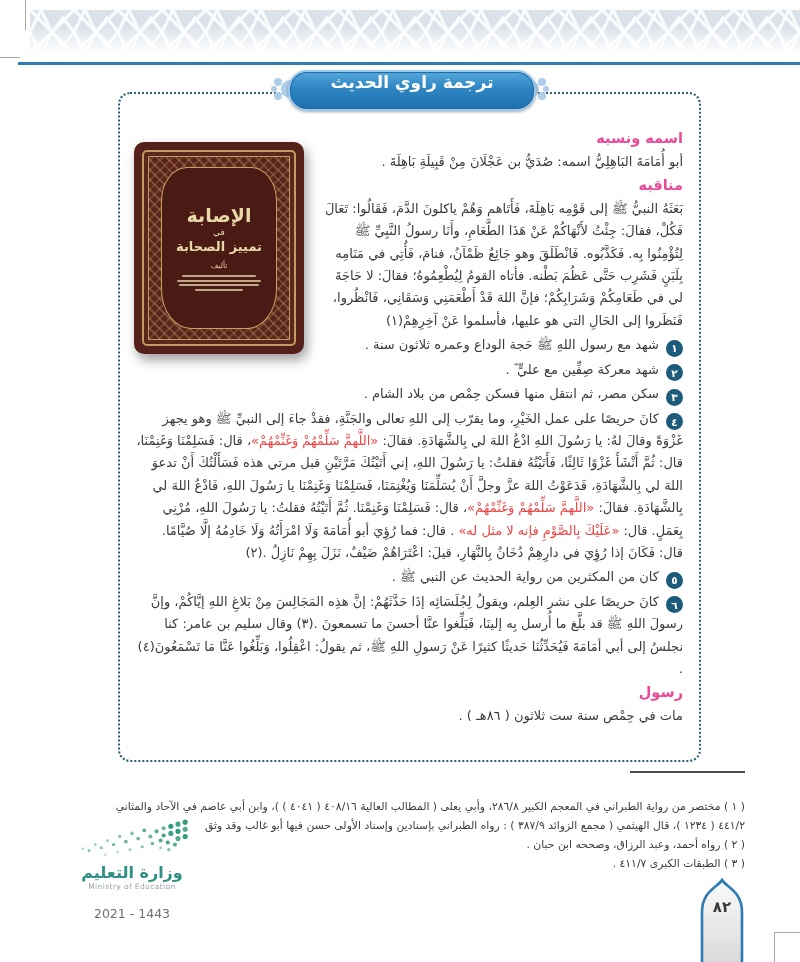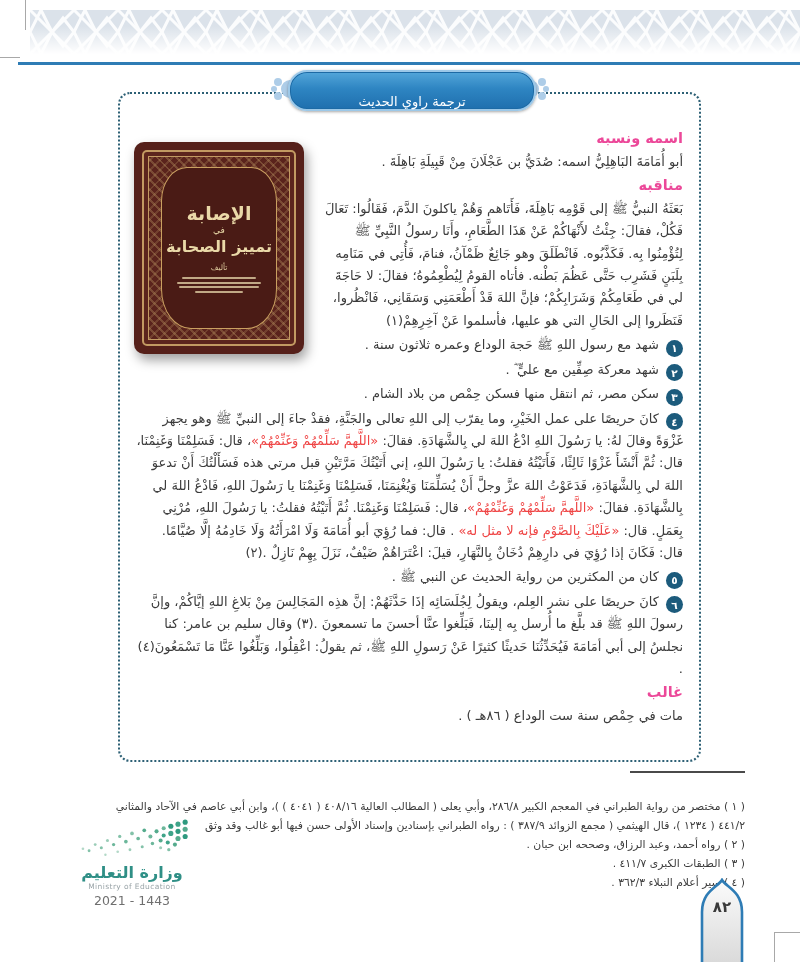--- a/index.html
+++ b/index.html
@@ -11,22 +11,22 @@
   .mark{position:absolute;background:#a8a8a8;}
   
   .band{position:absolute;left:30px;top:10px;}
   .blue-rule{position:absolute;left:18px;top:62px;width:782px;height:3px;background:#2e7cb5;}
   
   .banner{
     position:absolute;left:288px;top:70px;width:244px;height:37px;z-index:5;
     background:linear-gradient(180deg,#53a6da 0%,#2e85c2 45%,#1f6fae 100%);
     border:2px solid #9cc8e8;border-radius:19px;
     box-shadow:0 1px 3px rgba(0,0,0,.35), inset 0 0 0 1px #1d6aa5;
-    display:flex;align-items:flex-end;justify-content:center;
-    color:#ffffff;font-weight:normal;font-size:13px;direction:rtl;
+    display:flex;align-items:flex-start;justify-content:center;
+    color:#ffffff;font-weight:bold;font-size:17px;direction:rtl;
   }
   .banner-orn{position:absolute;top:76px;z-index:4;}
   
   .content-box{
     position:absolute;left:118px;top:92px;width:583px;height:670px;
     border:2px dotted #2d6075;border-radius:12px;box-sizing:border-box;
     padding:32px 16px 8px 14px;direction:rtl;overflow:hidden;
     color:#3b3b3b;font-size:13px;line-height:1.72;text-align:right;
   }
   .sec-h{color:#ec4899;font-weight:bold;font-size:14.5px;margin:2px 0 1px 0;line-height:1.5;}
@@ -47,21 +47,21 @@
     display:flex;align-items:center;justify-content:center;padding:10px 12px;
   }
   .book-panel{
     width:100%;height:100%;box-sizing:border-box;background:#4a1b15;
     border:1px solid #caa061;border-radius:26px 26px 30px 30px / 34px 34px 40px 40px;
     display:flex;flex-direction:column;align-items:center;justify-content:center;
     color:#ead9a8;text-align:center;direction:rtl;padding:6px 4px;
   }
   .bk-t1{font-size:19px;font-weight:bold;line-height:1.15;}
   .bk-t2{font-size:9px;line-height:1.3;}
-  .bk-t3{font-size:16px;font-weight:bold;line-height:1.3;}
+  .bk-t3{font-size:13px;font-weight:bold;line-height:1.3;}
   .bk-t4{font-size:7.5px;margin-top:4px;opacity:.9;}
   .bk-line{height:2px;background:rgba(233,217,172,.75);border-radius:1px;margin:2.5px auto 0 auto;}
   
   .ms-item{margin:0 0 2px 0;}
   .ms-num{
     display:inline-flex;width:17px;height:17px;border-radius:50%;
     background:#1c5b7c;color:#fff;font-size:10.5px;font-weight:bold;
     align-items:center;justify-content:center;margin-left:7px;vertical-align:-3px;
   }
   .quote{color:#ef4444;}
@@ -69,21 +69,21 @@
   .fn-rule{position:absolute;left:630px;top:771px;width:115px;height:2px;background:#4a4a4a;}
   .footnotes{
     position:absolute;left:95px;top:798px;width:650px;direction:rtl;text-align:right;
     font-size:10.8px;line-height:1.75;color:#3c3c3c;
   }
   .footnotes p{margin:0;}
   
   .ministry{position:absolute;left:52px;top:816px;width:160px;direction:rtl;text-align:center;}
   .ministry .ar{color:#2f8f86;font-weight:bold;font-size:16px;line-height:1.1;margin-top:2px;}
   .ministry .en{color:#9aa4a8;font-size:7.5px;letter-spacing:.4px;direction:ltr;}
-  .ministry .yr{color:#6f6f6f;font-size:12.5px;direction:ltr;margin-top:2px;}
+  .ministry .yr{color:#6f6f6f;font-size:12.5px;direction:ltr;margin-top:15px;}
   
   .dome{position:absolute;left:697px;top:878px;}
 </style>
 </head>
 <body>
 
 <div class="mark" style="left:25px;top:0;width:1px;height:30px;"></div>
 <div class="mark" style="left:0;top:57px;width:20px;height:1px;"></div>
 <div class="mark" style="left:774px;top:932px;width:26px;height:1px;"></div>
 <div class="mark" style="left:774px;top:932px;width:1px;height:30px;"></div>
@@ -159,30 +159,29 @@
 
   <div id="milestones">
       <div class="ms-item"><span class="ms-num">١</span><span><span>شهد مع رسول اللهِ ﷺ حَجة الوداع وعمره ثلاثون سنة .</span></span></div>
       <div class="ms-item"><span class="ms-num">٢</span><span><span>شهد معركة صِفِّين مع عليٍّ ؓ .</span></span></div>
       <div class="ms-item"><span class="ms-num">٣</span><span><span>سكن مصر، ثم انتقل منها فسكن حِمْص من بلاد الشام .</span></span></div>
       <div class="ms-item"><span class="ms-num">٤</span><span><span>كانَ حريصًا على عمل الخَيْرِ، وما يقرّب إلى اللهِ تعالى والجَنَّةِ، فقدْ جاءَ إلى النبيِّ ﷺ وهو يجهز غَزْوَةً وقالَ لهُ: يا رَسُولَ اللهِ ادْعُ اللهَ لي بِالشَّهَادَةِ. فقالَ: </span><span class="quote">«اللَّهمَّ سَلِّمْهُمْ وَغَنِّمْهُمْ»</span><span>، قال: فَسَلِمْنَا وَغَنِمْنَا، قال: ثُمَّ أَنْشَأَ غَزْوًا ثَالِثًا، فَأَتَيْتُهُ فقلتُ: يا رَسُولَ اللهِ، إني أَتَيْتُكَ مَرَّتَيْنِ قبل مرتي هذه فَسَأَلْتُكَ أَنْ تدعوَ اللهَ لي بِالشَّهَادَةِ، فَدَعَوْتُ اللهَ عزَّ وجلَّ أَنْ يُسَلِّمَنَا وَيُغْنِمَنَا، فَسَلِمْنَا وَغَنِمْنَا يا رَسُولَ اللهِ، فَادْعُ اللهَ لي بِالشَّهَادَةِ. فقالَ: </span><span class="quote">«اللَّهمَّ سَلِّمْهُمْ وَغَنِّمْهُمْ»</span><span>، قال: فَسَلِمْنَا وَغَنِمْنَا. ثُمَّ أَتَيْتُهُ فقلتُ: يا رَسُولَ اللهِ، مُرْنِي بِعَمَلٍ. قال: </span><span class="quote">«عَلَيْكَ بِالصَّوْمِ فإنه لا مثل له»</span><span> . قال: فما رُؤِيَ أبو أُمَامَةَ وَلَا امْرَأَتُهُ وَلَا خَادِمُهُ إلَّا صُيَّامًا. قال: فَكَانَ إذا رُؤِيَ في دارِهِمْ دُخَانٌ بِالنَّهَارِ، قيلَ: اعْتَرَاهُمْ ضَيْفٌ، نَزَلَ بِهِمْ نَازِلٌ .(٢)</span></span></div>
       <div class="ms-item"><span class="ms-num">٥</span><span><span>كان من المكثرين من رواية الحديث عن النبي ﷺ .</span></span></div>
       <div class="ms-item"><span class="ms-num">٦</span><span><span>كانَ حريصًا على نشر العِلم، ويقولُ لِجُلَسَائِه إذَا حَدَّثَهُمْ: إنَّ هذِه المَجَالِسَ مِنْ بَلاغِ اللهِ إيَّاكُمْ، وإنَّ رسولَ اللهِ ﷺ قد بلَّغ ما أُرسل بِه إلينَا، فَبَلِّغوا عنَّا أحسنَ ما تسمعونَ .(٣) وقال سليم بن عامر: كنا نجلسُ إلى أبي أمَامَةَ فَيُحَدِّثُنَا حَديثًا كثيرًا عَنْ رَسولِ اللهِ ﷺ، ثم يقولُ: اعْقِلُوا، وَبَلِّغُوا عَنَّا مَا تَسْمَعُونَ(٤) .</span></span></div>
     </div>
 
-  <div class="sec-h">غالب</div>
-  <p class="sec-p">مات في حِمْص سنة ست الوداع ( ٨٦هـ ) .</p>
+  <div class="sec-h">رسول</div>
+  <p class="sec-p">مات في حِمْص سنة ست ثلاثون ( ٨٦هـ ) .</p>
 </div>
 
 <div class="fn-rule"></div>
 <div class="footnotes" id="footnotes">
     <p>( ١ ) مختصر من رواية الطبراني في المعجم الكبير ٢٨٦/٨، وأبي يعلى ( المطالب العالية ٤٠٨/١٦ ( ٤٠٤١ ) )، وابن أبي عاصم في الآحاد والمثاني ٤٤١/٢ ( ١٢٣٤ )، قال الهيثمي ( مجمع الزوائد ٣٨٧/٩ ) : رواه الطبراني بإسنادين وإسناد الأولى حسن فيها أبو غالب وقد وثق</p>
     <p>( ٢ ) رواه أحمد، وعبد الرزاق، وصححه ابن حبان .</p>
     <p>( ٣ ) الطبقات الكبرى ٤١١/٧ .</p>
-    <p>( ٤ ) سير أعلام النبلاء ٣٦٢/٣ .</p>
   </div>
 
 <div class="ministry">
   <svg width="160" height="46" viewBox="0 0 120 45" style="display:block;">
     <g>
       <circle cx="112" cy="6" r="2.5" fill="#2f9a7f"></circle>
         <circle cx="105" cy="8" r="2.5" fill="#3fa489"></circle>
         <circle cx="98" cy="10" r="2.5" fill="#2f9a7f"></circle>
       <circle cx="112" cy="13" r="2.5" fill="#55ab8d"></circle>
         <circle cx="105" cy="15" r="2.5" fill="#2f9a7f"></circle>

